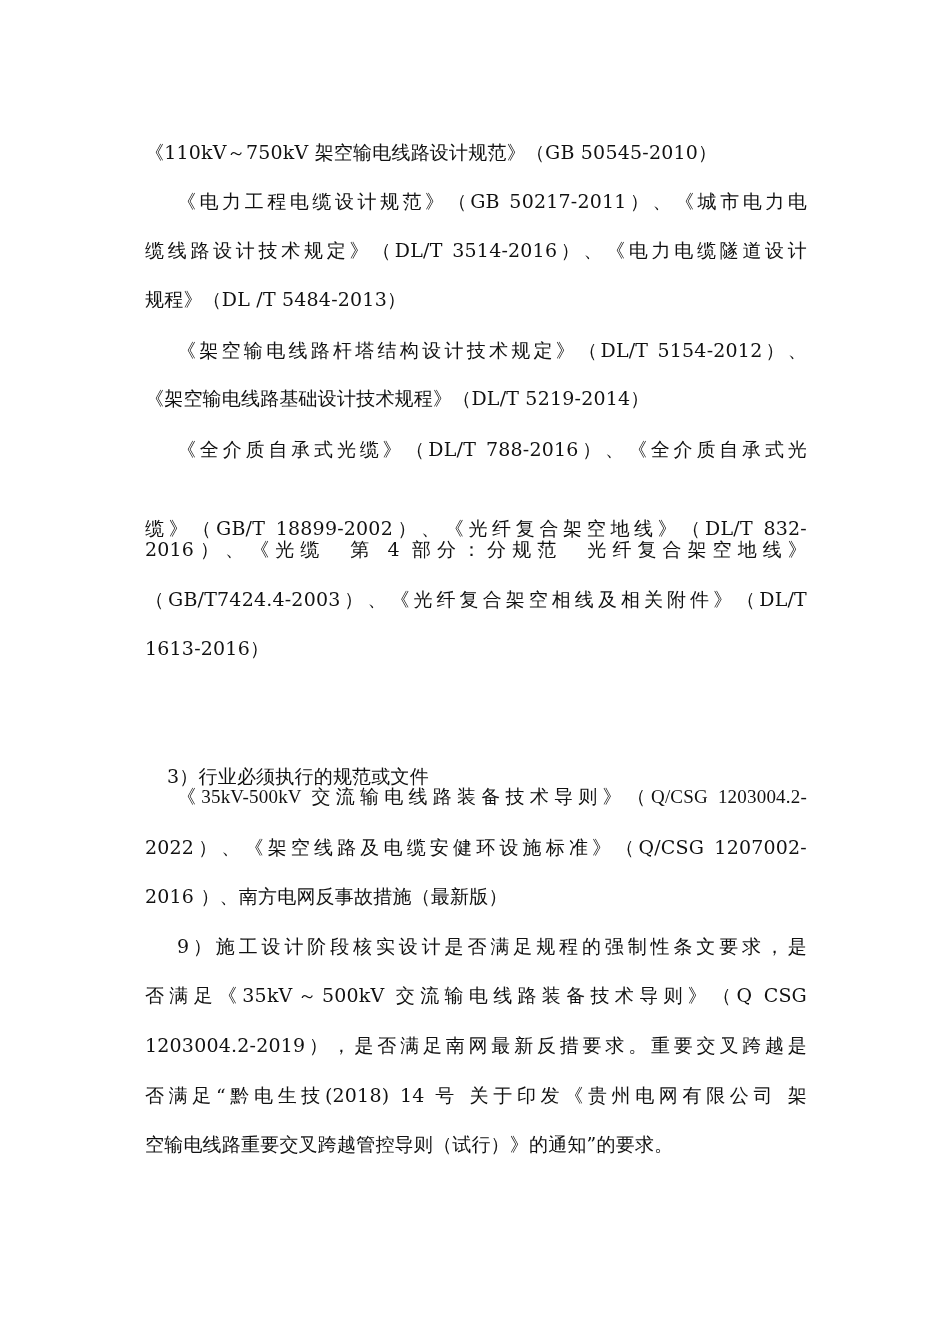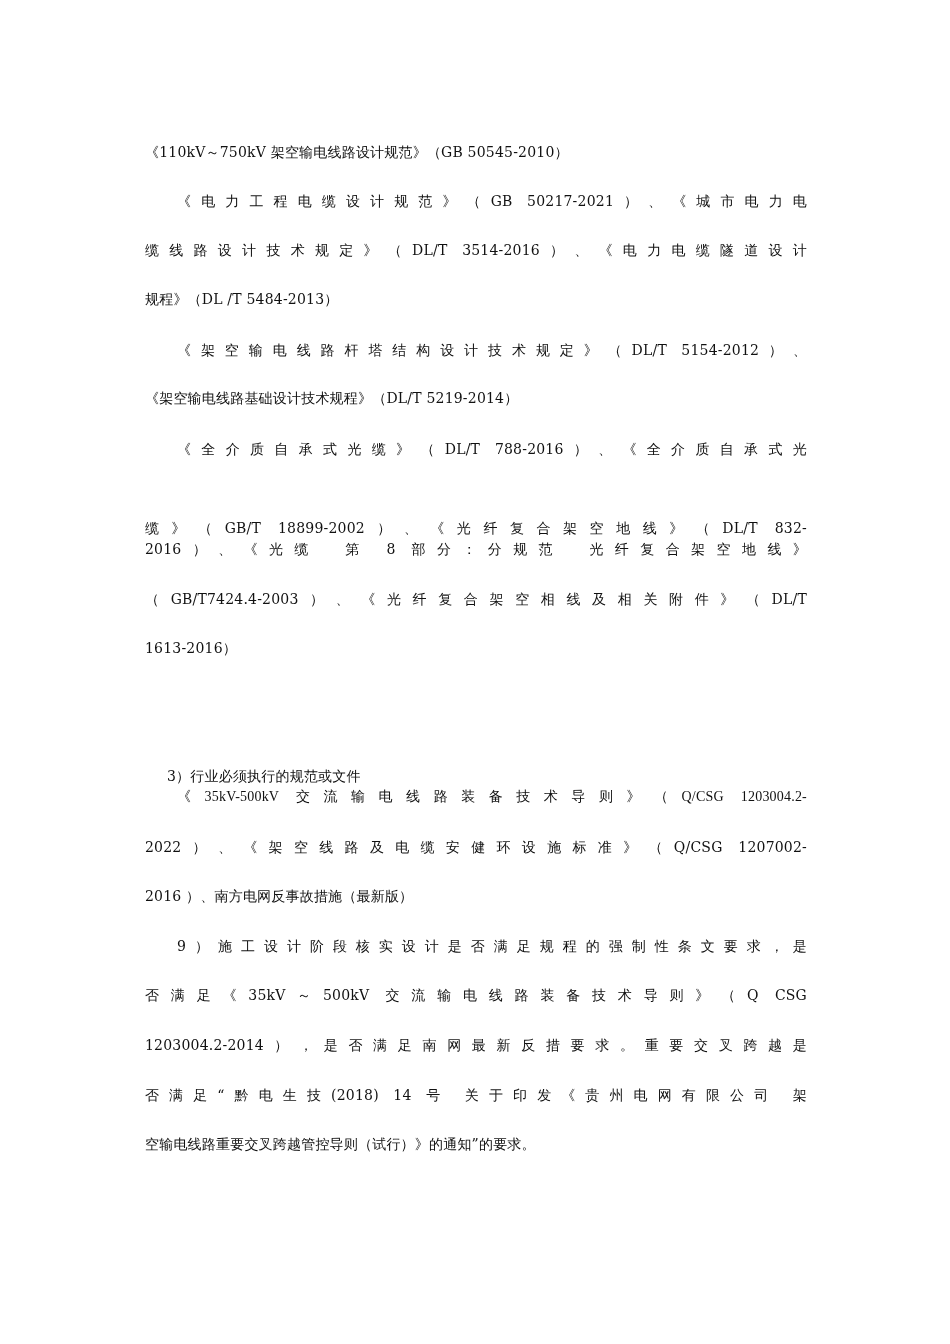--- a/index.html
+++ b/index.html
@@ -18,59 +18,59 @@
   .page {
     position: absolute;
     left: 145px;
     top: 0;
     width: 662px;
   }
   .line {
     position: absolute;
     left: 0;
     width: 662px;
-    font-size: 14px;
+    font-size: 19px;
     line-height: 24px;
     white-space: nowrap;
     letter-spacing: 0.2px;
   }
   .indent { left: 32px; width: 630px; }
   .heading { left: 22px; margin-top: 29px; }
   .justify {
     text-align: justify;
     text-align-last: justify;
     white-space: normal;
   }
   .latin { font-family: Liberation Serif, serif; }
 </style>
 </head>
 <body>
 
 <div class="page">
 
   <div class="line" style="top:140px;">《110kV～750kV 架空输电线路设计规范》（GB 50545-2010）</div>
 
-  <div class="line indent justify" style="top:189px;">《电力工程电缆设计规范》（GB 50217-2021）、《城市电力电</div>
+  <div class="line indent justify" style="top:189px;">《电力工程电缆设计规范》（GB 50217-2011）、《城市电力电</div>
   <div class="line justify" style="top:238px;">缆线路设计技术规定》（DL/T 3514-2016）、《电力电缆隧道设计</div>
   <div class="line" style="top:287px;">规程》（DL /T 5484-2013）</div>
 
   <div class="line indent justify" style="top:338px;">《架空输电线路杆塔结构设计技术规定》（DL/T 5154-2012）、</div>
   <div class="line" style="top:386px;">《架空输电线路基础设计技术规程》（DL/T 5219-2014）</div>
 
   <div class="line indent justify" style="top:437px;">《全介质自承式光缆》（DL/T 788-2016）、《全介质自承式光</div>
   <div class="line justify" style="top:516px;">缆》（GB/T 18899-2002）、《光纤复合架空地线》（DL/T 832-</div>
-  <div class="line justify" style="top:537px;">2016）、《光缆　第 8 部分：分规范　光纤复合架空地线》</div>
+  <div class="line justify" style="top:537px;">2016）、《光缆　第 4 部分：分规范　光纤复合架空地线》</div>
   <div class="line justify" style="top:587px;">（GB/T7424.4-2003）、《光纤复合架空相线及相关附件》（DL/T</div>
   <div class="line" style="top:636px;">1613-2016）</div>
 
   <div class="line heading" style="top:735px;">3）行业必须执行的规范或文件</div>
 
   <div class="line indent justify latin" style="top:785px;">《35kV-500kV 交流输电线路装备技术导则》（Q/CSG 1203004.2-</div>
   <div class="line justify" style="top:835px;">2022）、《架空线路及电缆安健环设施标准》（Q/CSG 1207002-</div>
   <div class="line" style="top:884px;">2016 ）、南方电网反事故措施（最新版）</div>
 
   <div class="line indent justify" style="top:934px;">9）施工设计阶段核实设计是否满足规程的强制性条文要求，是</div>
   <div class="line justify" style="top:983px;">否满足《35kV～500kV 交流输电线路装备技术导则》（Q CSG</div>
-  <div class="line justify" style="top:1033px;">1203004.2-2014），是否满足南网最新反措要求。重要交叉跨越是</div>
+  <div class="line justify" style="top:1033px;">1203004.2-2019），是否满足南网最新反措要求。重要交叉跨越是</div>
   <div class="line justify" style="top:1083px;">否满足“黔电生技(2018) 14 号 关于印发《贵州电网有限公司 架</div>
   <div class="line" style="top:1132px;">空输电线路重要交叉跨越管控导则（试行）》的通知”的要求。</div>
 
 </div>
 
 </body></html>

